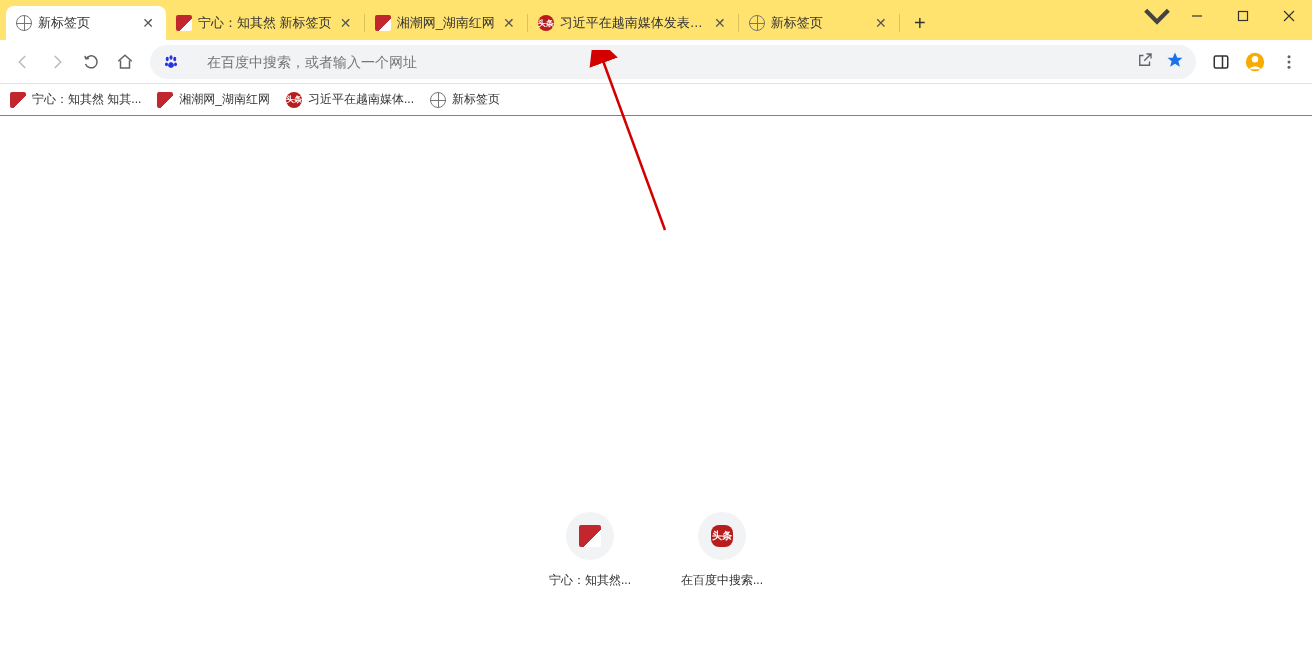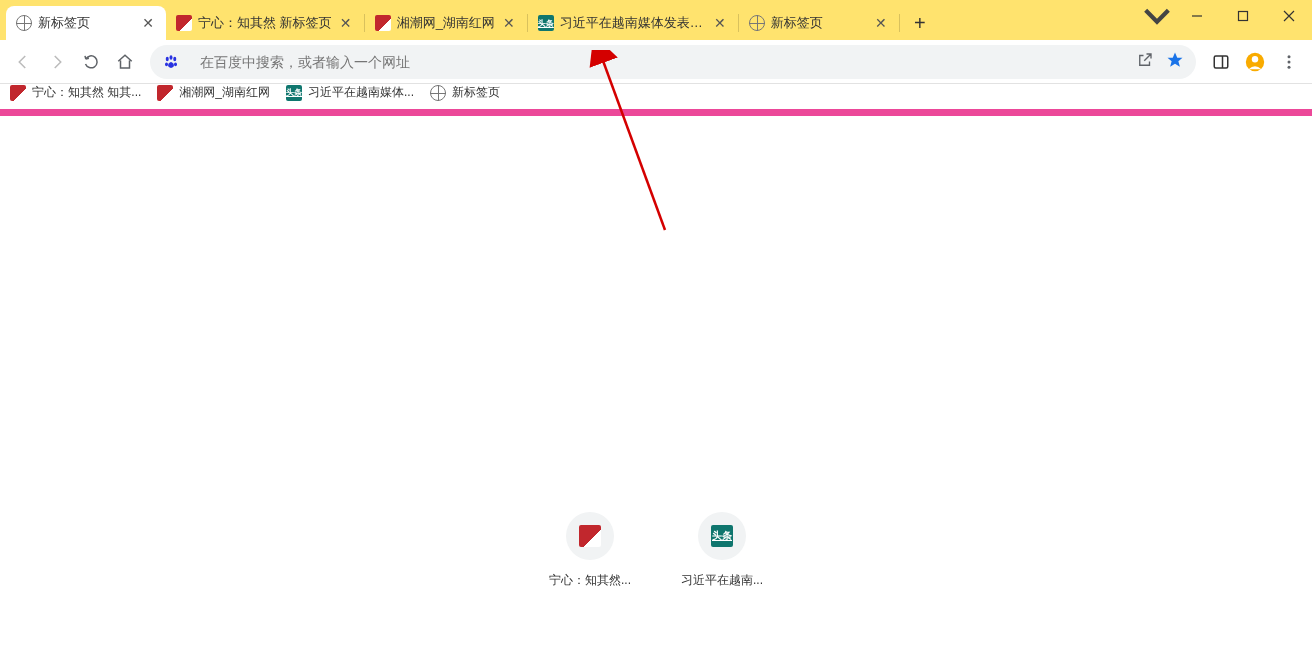--- a/index.html
+++ b/index.html
@@ -21,27 +21,27 @@
   .window-controls { display: flex; height: 40px; align-items: flex-start; padding-top: 2px; }
   .wc-btn { width: 46px; height: 28px; display: flex; align-items: center; justify-content: center; color: #333; }
   .wc-btn svg { width: 12px; height: 12px; }
   .wc-caret { width: 34px; height: 28px; display: flex; align-items: center; justify-content: center; }
   
   
   .toolbar { height: 44px; background: #fff; border-bottom: 1px solid #e2e2e2; display: flex; align-items: center; padding: 0 8px; gap: 4px; }
   .nav-btn { width: 30px; height: 30px; display: flex; align-items: center; justify-content: center; color: #5f6368; border-radius: 50%; }
   .nav-btn.disabled { color: #bbb; }
   
-  .omnibox { flex: 1; height: 34px; background: #f1f3f4; border-radius: 17px; margin: 0 6px; display: flex; align-items: center; padding: 0 12px; gap: 20px; }
+  .omnibox { flex: 1; height: 34px; background: #f1f3f4; border-radius: 17px; margin: 0 6px; display: flex; align-items: center; padding: 0 12px; gap: 27px; }
   .omnibox .search-ico { width: 18px; height: 18px; display: flex; align-items: center; justify-content: center; }
   .omnibox input { flex: 1; border: none; background: transparent; outline: none; font-size: 14px; color: #777; }
   .omnibox .right-icons { display: flex; gap: 12px; align-items: center; }
   
   
-  .bookmark-bar { height: 32px; background: #fff; border-bottom: 7px solid #ec4899; display: flex; align-items: flex-start; padding: 0 10px; gap: 16px; }
+  .bookmark-bar { height: 32px; background: #fff; border-bottom: 1px solid #ec4899; display: flex; align-items: center; padding: 0 10px; gap: 16px; }
   .bookmark { display: flex; align-items: center; gap: 6px; cursor: pointer; max-width: 170px; }
   .bookmark .favicon { width: 16px; height: 16px; flex-shrink: 0; display: flex; align-items: center; justify-content: center; }
   .bookmark .label { white-space: nowrap; overflow: hidden; text-overflow: ellipsis; color: #333; font-size: 12px; }
   
   
   .content { position: relative; height: calc(666px - 40px - 44px - 32px); background: #fff; }
   
   .shortcuts { position: absolute; top: 396px; left: 0; width: 100%; display: flex; justify-content: center; gap: 42px; }
   .shortcut { display: flex; flex-direction: column; align-items: center; gap: 12px; cursor: pointer; width: 90px; }
   .shortcut .tile { width: 48px; height: 48px; border-radius: 50%; background: #f1f3f4; display: flex; align-items: center; justify-content: center; }
@@ -50,21 +50,21 @@
   
   
   .arrow { position: absolute; top: 50px; left: 580px; pointer-events: none; }
   
   
   .globe-ico { width: 16px; height: 16px; border: 1.5px solid #777; border-radius: 50%; position: relative; }
   .globe-ico::before { content:""; position:absolute; left:50%; top:-1px; bottom:-1px; width:1px; background:#777; }
   .globe-ico::after { content:""; position:absolute; top:50%; left:-1px; right:-1px; height:1px; background:#777; }
   
   .red-fav { width: 16px; height: 16px; background: linear-gradient(135deg,#c1272d 60%,#fff 60%); border-radius: 2px; }
-  .red-square { width: 16px; height: 16px; background: #0f766e; color:#fff; font-size:8px; display:flex; align-items:center; justify-content:center; border-radius:2px; font-weight:bold;text-decoration:underline;}
+  .red-square { width: 16px; height: 16px; background: #b91c1c; color:#fff; font-size:8px; display:flex; align-items:center; justify-content:center; border-radius:8px; font-weight:bold;}
   
   .baidu-paw { width:18px; height:18px; }
   
   .chrome-ico { width:20px; height:20px; border-radius:50%; background: conic-gradient(#ea4335 0 120deg,#4285f4 120deg 240deg,#34a853 240deg 300deg,#fbbc05 300deg 360deg); position:relative;}
   .chrome-ico::after{content:"";position:absolute;inset:5px;background:#fff;border-radius:50%;}
   .chrome-ico::before{content:"";position:absolute;inset:7px;background:#4285f4;border-radius:50%;z-index:1;}
 </style>
 </head>
 <body>
 
@@ -251,21 +251,21 @@
           </span>
         </div>
       <span class="sc-label">宁心：知其然...</span>
     </div>
     <div class="shortcut">
       <div class="tile">
           <span class="tile-ico">
             <span class="red-square" style="width:22px;height:22px;font-size:10px;">头条</span>
           </span>
         </div>
-      <span class="sc-label">习近平在越南...</span>
+      <span class="sc-label">在百度中搜索...</span>
     </div>
   </div>
 </div>
 
 <svg class="arrow" width="120" height="200">
   <defs>
     <marker id="ah" markerWidth="12" markerHeight="12" refX="2" refY="6" orient="auto">
       <path d="M0 0 L12 6 L0 12 Z" fill="#d40000"></path>
     </marker>
   </defs>

